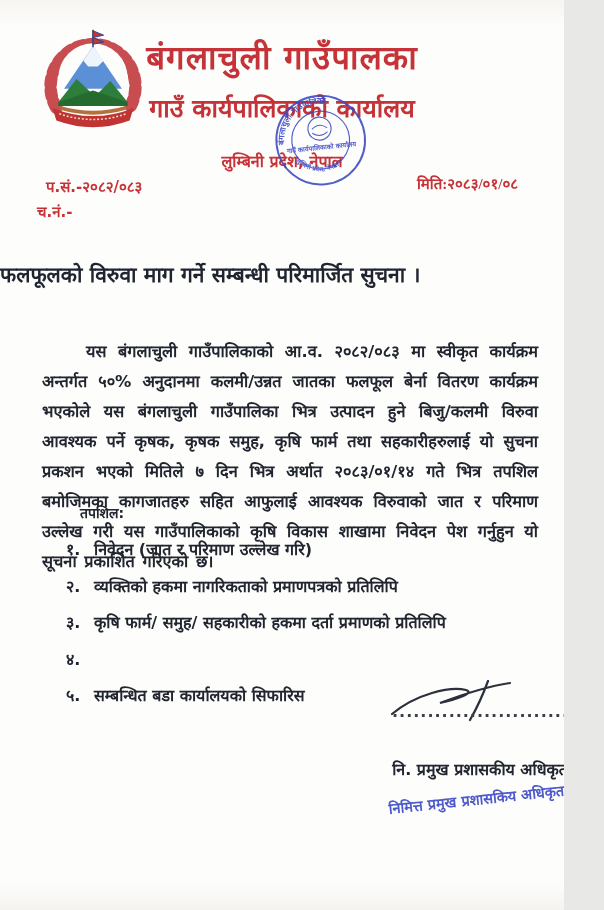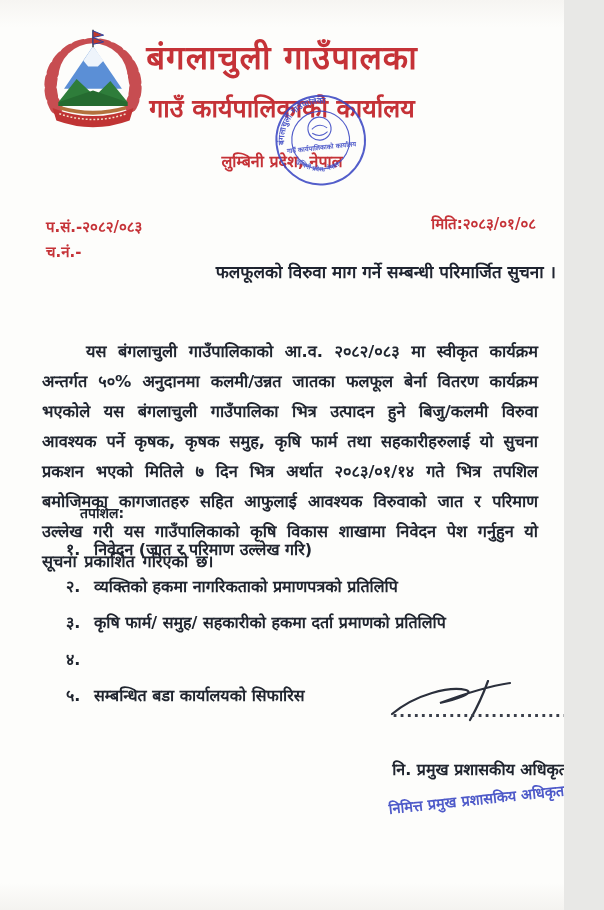--- a/index.html
+++ b/index.html
@@ -16,27 +16,27 @@
   }
   
   .logo{position:absolute;left:40px;top:24px;width:106px;height:110px;}
   .hdr{position:absolute;left:0;right:0;text-align:center;color:#c53237;}
   .muni-name{top:34px;font-size:33px;font-weight:700;letter-spacing:1px;}
   .office-name{top:90px;font-size:25px;font-weight:700;}
   .location-line{top:128px;font-size:15px;font-weight:700;}
   .province-line{top:150px;font-size:16px;font-weight:700;}
   .round-stamp{position:absolute;left:262px;top:90px;width:118px;height:106px;opacity:.88;transform:rotate(-6deg);}
   
-  .meta{position:absolute;color:#c53237;font-size:15px;font-weight:700;margin-top:40px;}
+  .meta{position:absolute;color:#c53237;font-size:15px;font-weight:700;}
   .ref-no{left:46px;top:176px;}
-  .letter-date{right:28px;top:173px;}
-  .dispatch-no{left:46px;top:201px;}
+  .letter-date{right:46px;top:173px;font-family:Liberation Serif, serif;}
+  .dispatch-no{left:37px;top:201px;}
   
-  .subject{position:absolute;left:0;right:8px;top:260px;text-align:right;
-    font-size:17px;font-weight:700;color:#1f2430;}
+  .subject{position:absolute;left:0;right:16px;top:260px;text-align:left;
+    font-size:21px;font-weight:700;color:#1f2430;}
   .republished{position:absolute;left:0;right:0;top:303px;text-align:center;
     font-size:15.5px;font-weight:700;color:#1f2430;}
   
   .para{
     position:absolute;left:42px;right:26px;top:337px;
     font-size:16.3px;line-height:30px;font-weight:600;
     text-align:justify;text-indent:44px;color:#20252f;word-spacing:2px;
   }
   .tapasil{position:absolute;left:80px;top:503px;font-size:14px;font-weight:700;color:#20252f;}
   .list{position:absolute;left:66px;top:538px;right:30px;}

